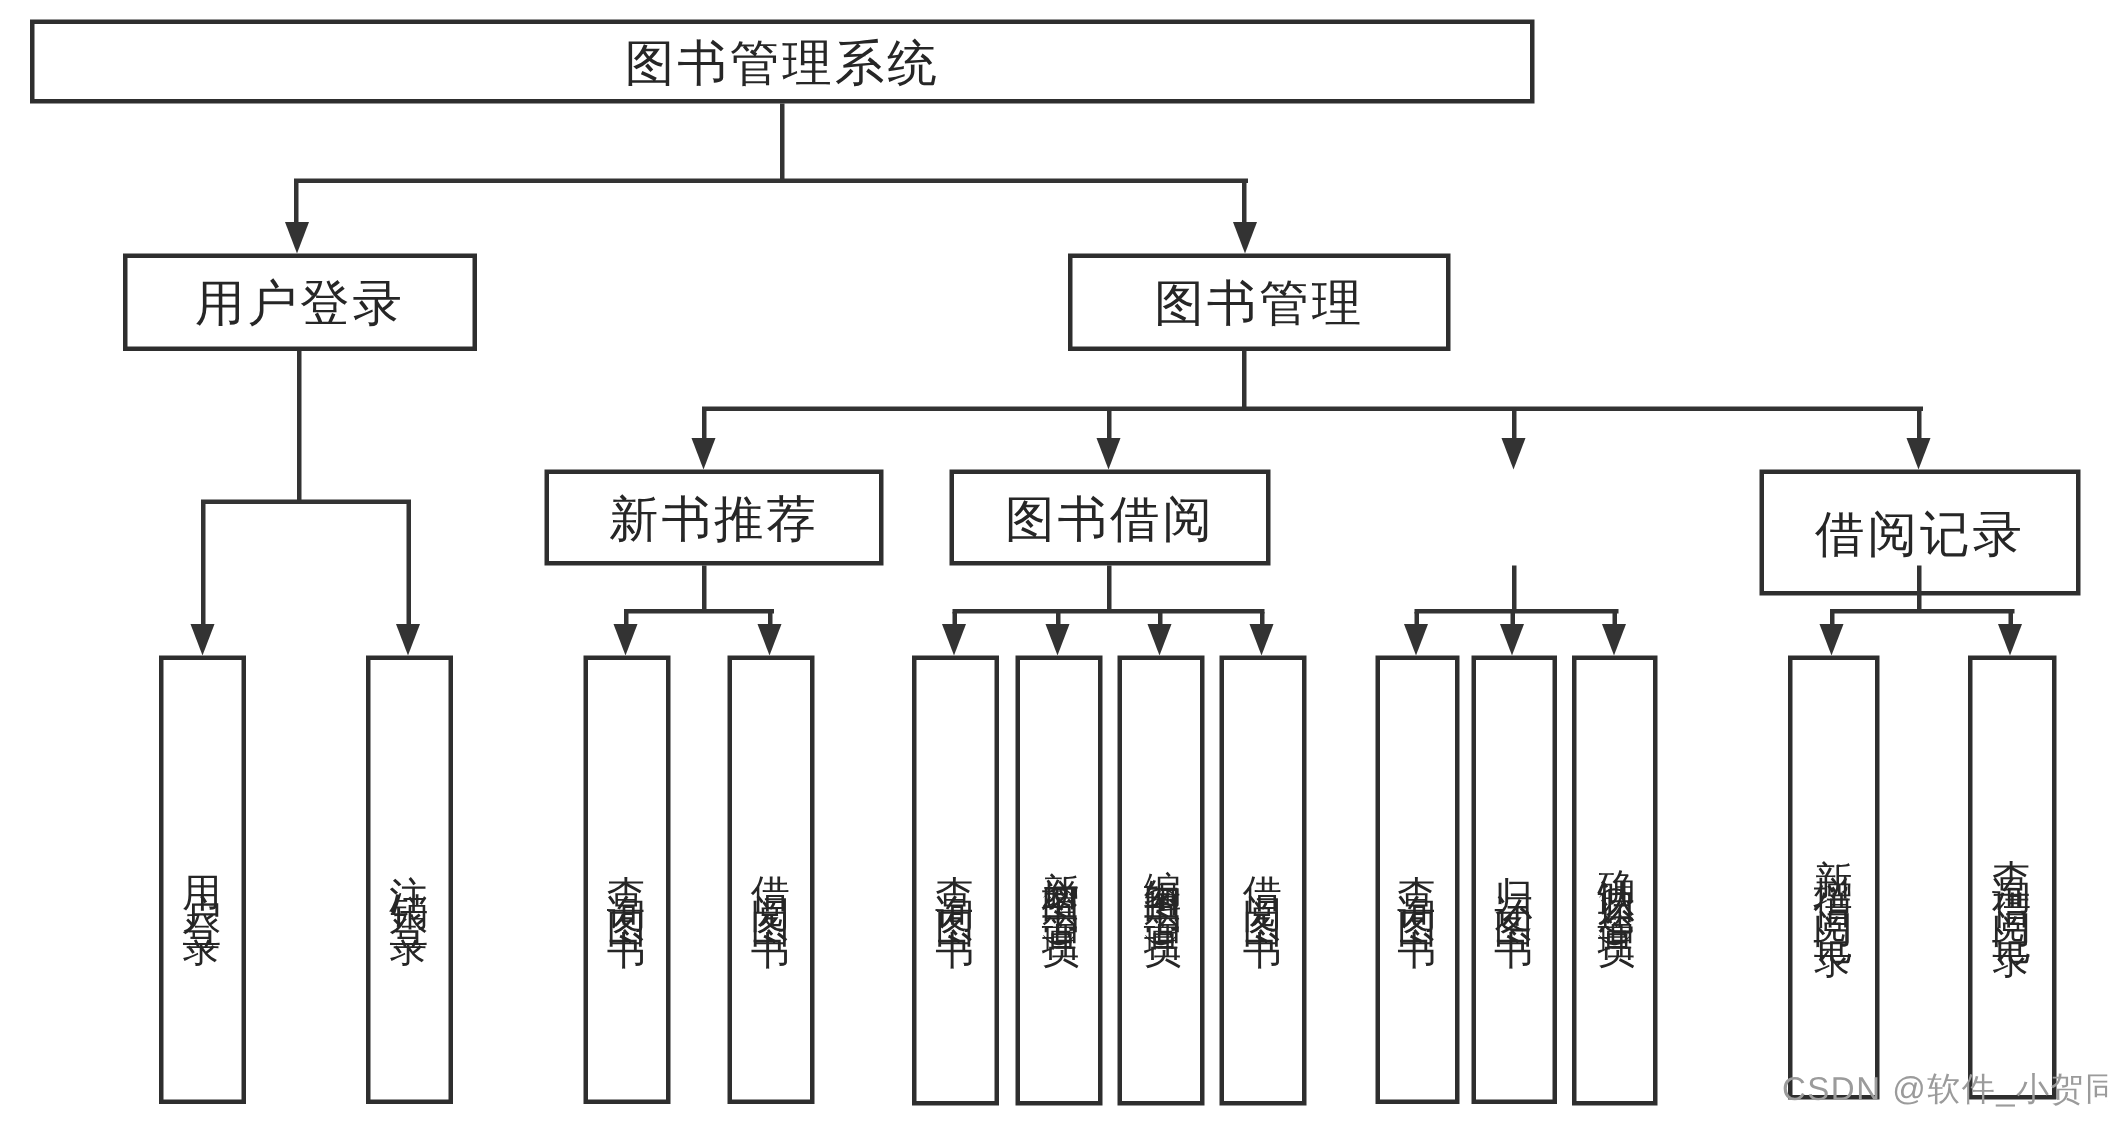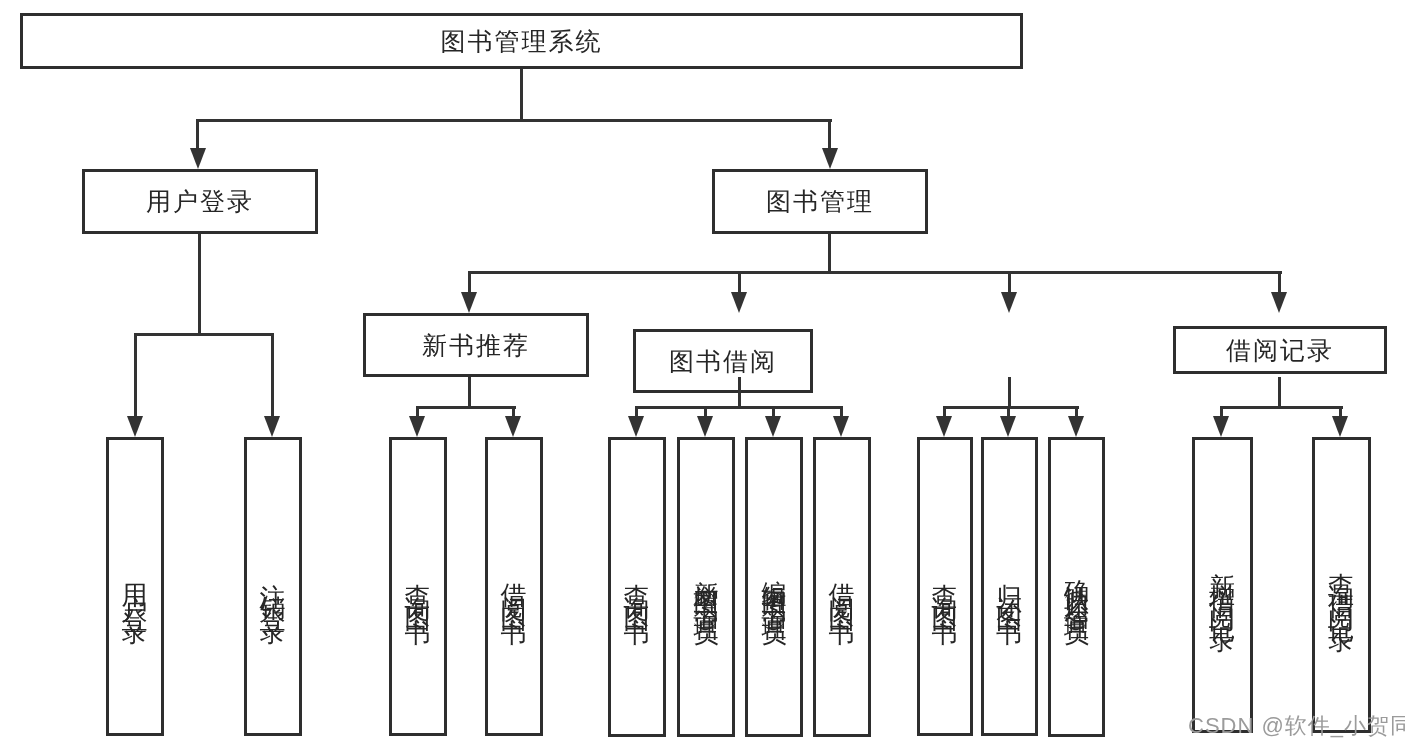--- a/index.html
+++ b/index.html
@@ -13,21 +13,21 @@
   
   .node{
     position:absolute;
     box-sizing:border-box;
     border:3px solid #2e2e2e;
     background:#ffffff;
     display:flex;
     align-items:center;
     justify-content:center;
     color:#262626;
-    font-size:25px;
+    font-size:33px;
     letter-spacing:2px;
     line-height:1;
     white-space:nowrap;
   }
   .leaf{
     writing-mode:vertical-rl;
     font-size:26px;
     letter-spacing:12px;
     white-space:normal;
   }
@@ -65,43 +65,43 @@
   <div class="node" style="left:20px;top:13px;width:1003px;height:56px">图书管理系统</div>
 
   <i class="vl" style="left:520px;top:69px;height:51px"></i>
   <i class="hl" style="left:196px;top:119px;width:636px"></i>
   <i class="vl" style="left:196px;top:120px;height:29px"></i>
   <i class="ah" style="left:190px;top:148px"></i>
   <i class="vl" style="left:828px;top:120px;height:29px"></i>
   <i class="ah" style="left:822px;top:148px"></i>
 
   <div class="node" style="left:82px;top:169px;width:236px;height:65px">用户登录</div>
-  <div class="node" style="left:712px;top:169px;width:216px;height:65px">图书管理</div>
+  <div class="node" style="left:712px;top:169px;width:255px;height:65px">图书管理</div>
 
   <i class="vl" style="left:198px;top:234px;height:101px"></i>
   <i class="hl" style="left:134px;top:333px;width:140px"></i>
   <i class="vl" style="left:134px;top:335px;height:82px"></i>
   <i class="ah" style="left:127px;top:416px"></i>
   <i class="vl" style="left:271px;top:335px;height:82px"></i>
   <i class="ah" style="left:264px;top:416px"></i>
 
   <i class="vl" style="left:828px;top:233px;height:40px"></i>
   <i class="hl" style="left:468px;top:271px;width:814px"></i>
   <i class="vl" style="left:468px;top:273px;height:20px"></i>
   <i class="ah" style="left:461px;top:292px"></i>
   <i class="vl" style="left:738px;top:273px;height:20px"></i>
   <i class="ah" style="left:731px;top:292px"></i>
   <i class="vl" style="left:1008px;top:273px;height:20px"></i>
   <i class="ah" style="left:1001px;top:292px"></i>
   <i class="vl" style="left:1278px;top:273px;height:20px"></i>
   <i class="ah" style="left:1271px;top:292px"></i>
 
   <div class="node" style="left:363px;top:313px;width:226px;height:64px">新书推荐</div>
-  <div class="node" style="left:633px;top:329px;width:180px;height:64px">图书借阅</div>
-  <div class="node" style="left:1173px;top:326px;width:214px;height:48px">借阅记录</div>
+  <div class="node" style="left:633px;top:313px;width:214px;height:64px">图书借阅</div>
+  <div class="node" style="left:1173px;top:313px;width:214px;height:84px">借阅记录</div>
 
   <i class="vl" style="left:468px;top:377px;height:31px"></i>
   <i class="hl" style="left:416px;top:406px;width:100px"></i>
   <i class="vl" style="left:416px;top:408px;height:9px"></i>
   <i class="ah" style="left:409px;top:416px"></i>
   <i class="vl" style="left:512px;top:408px;height:9px"></i>
   <i class="ah" style="left:505px;top:416px"></i>
 
   <i class="vl" style="left:738px;top:377px;height:31px"></i>
   <i class="hl" style="left:635px;top:406px;width:208px"></i>

